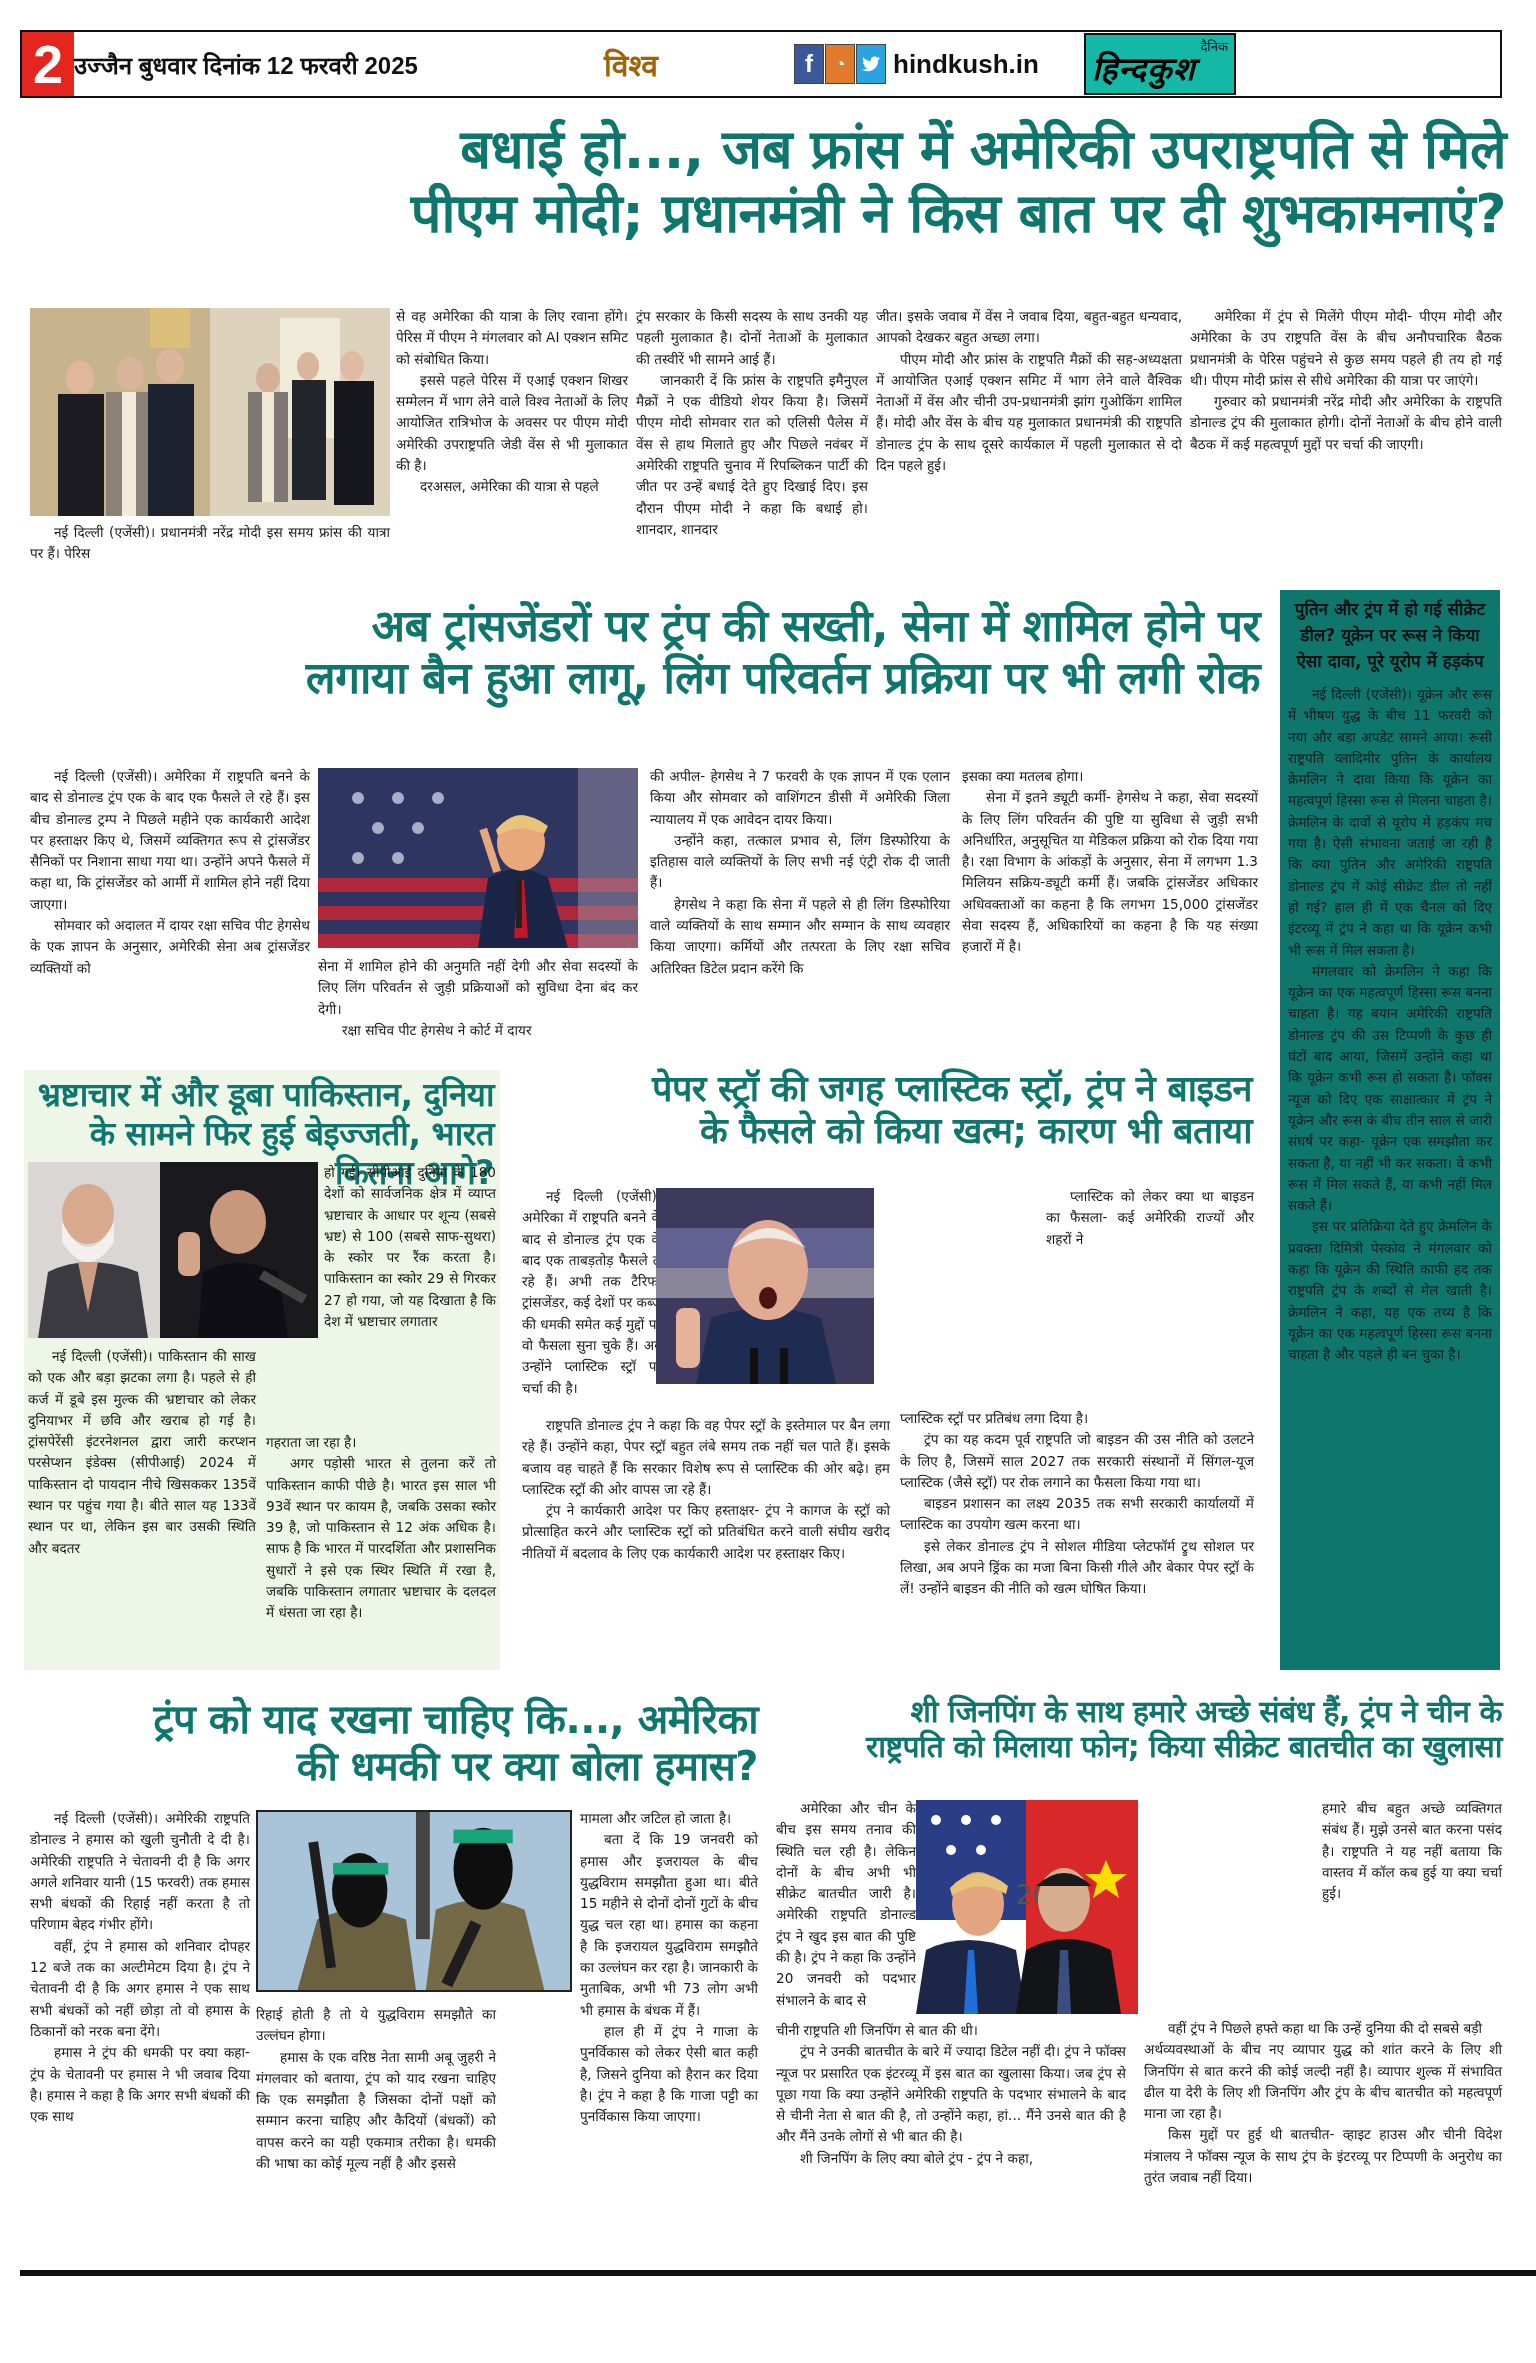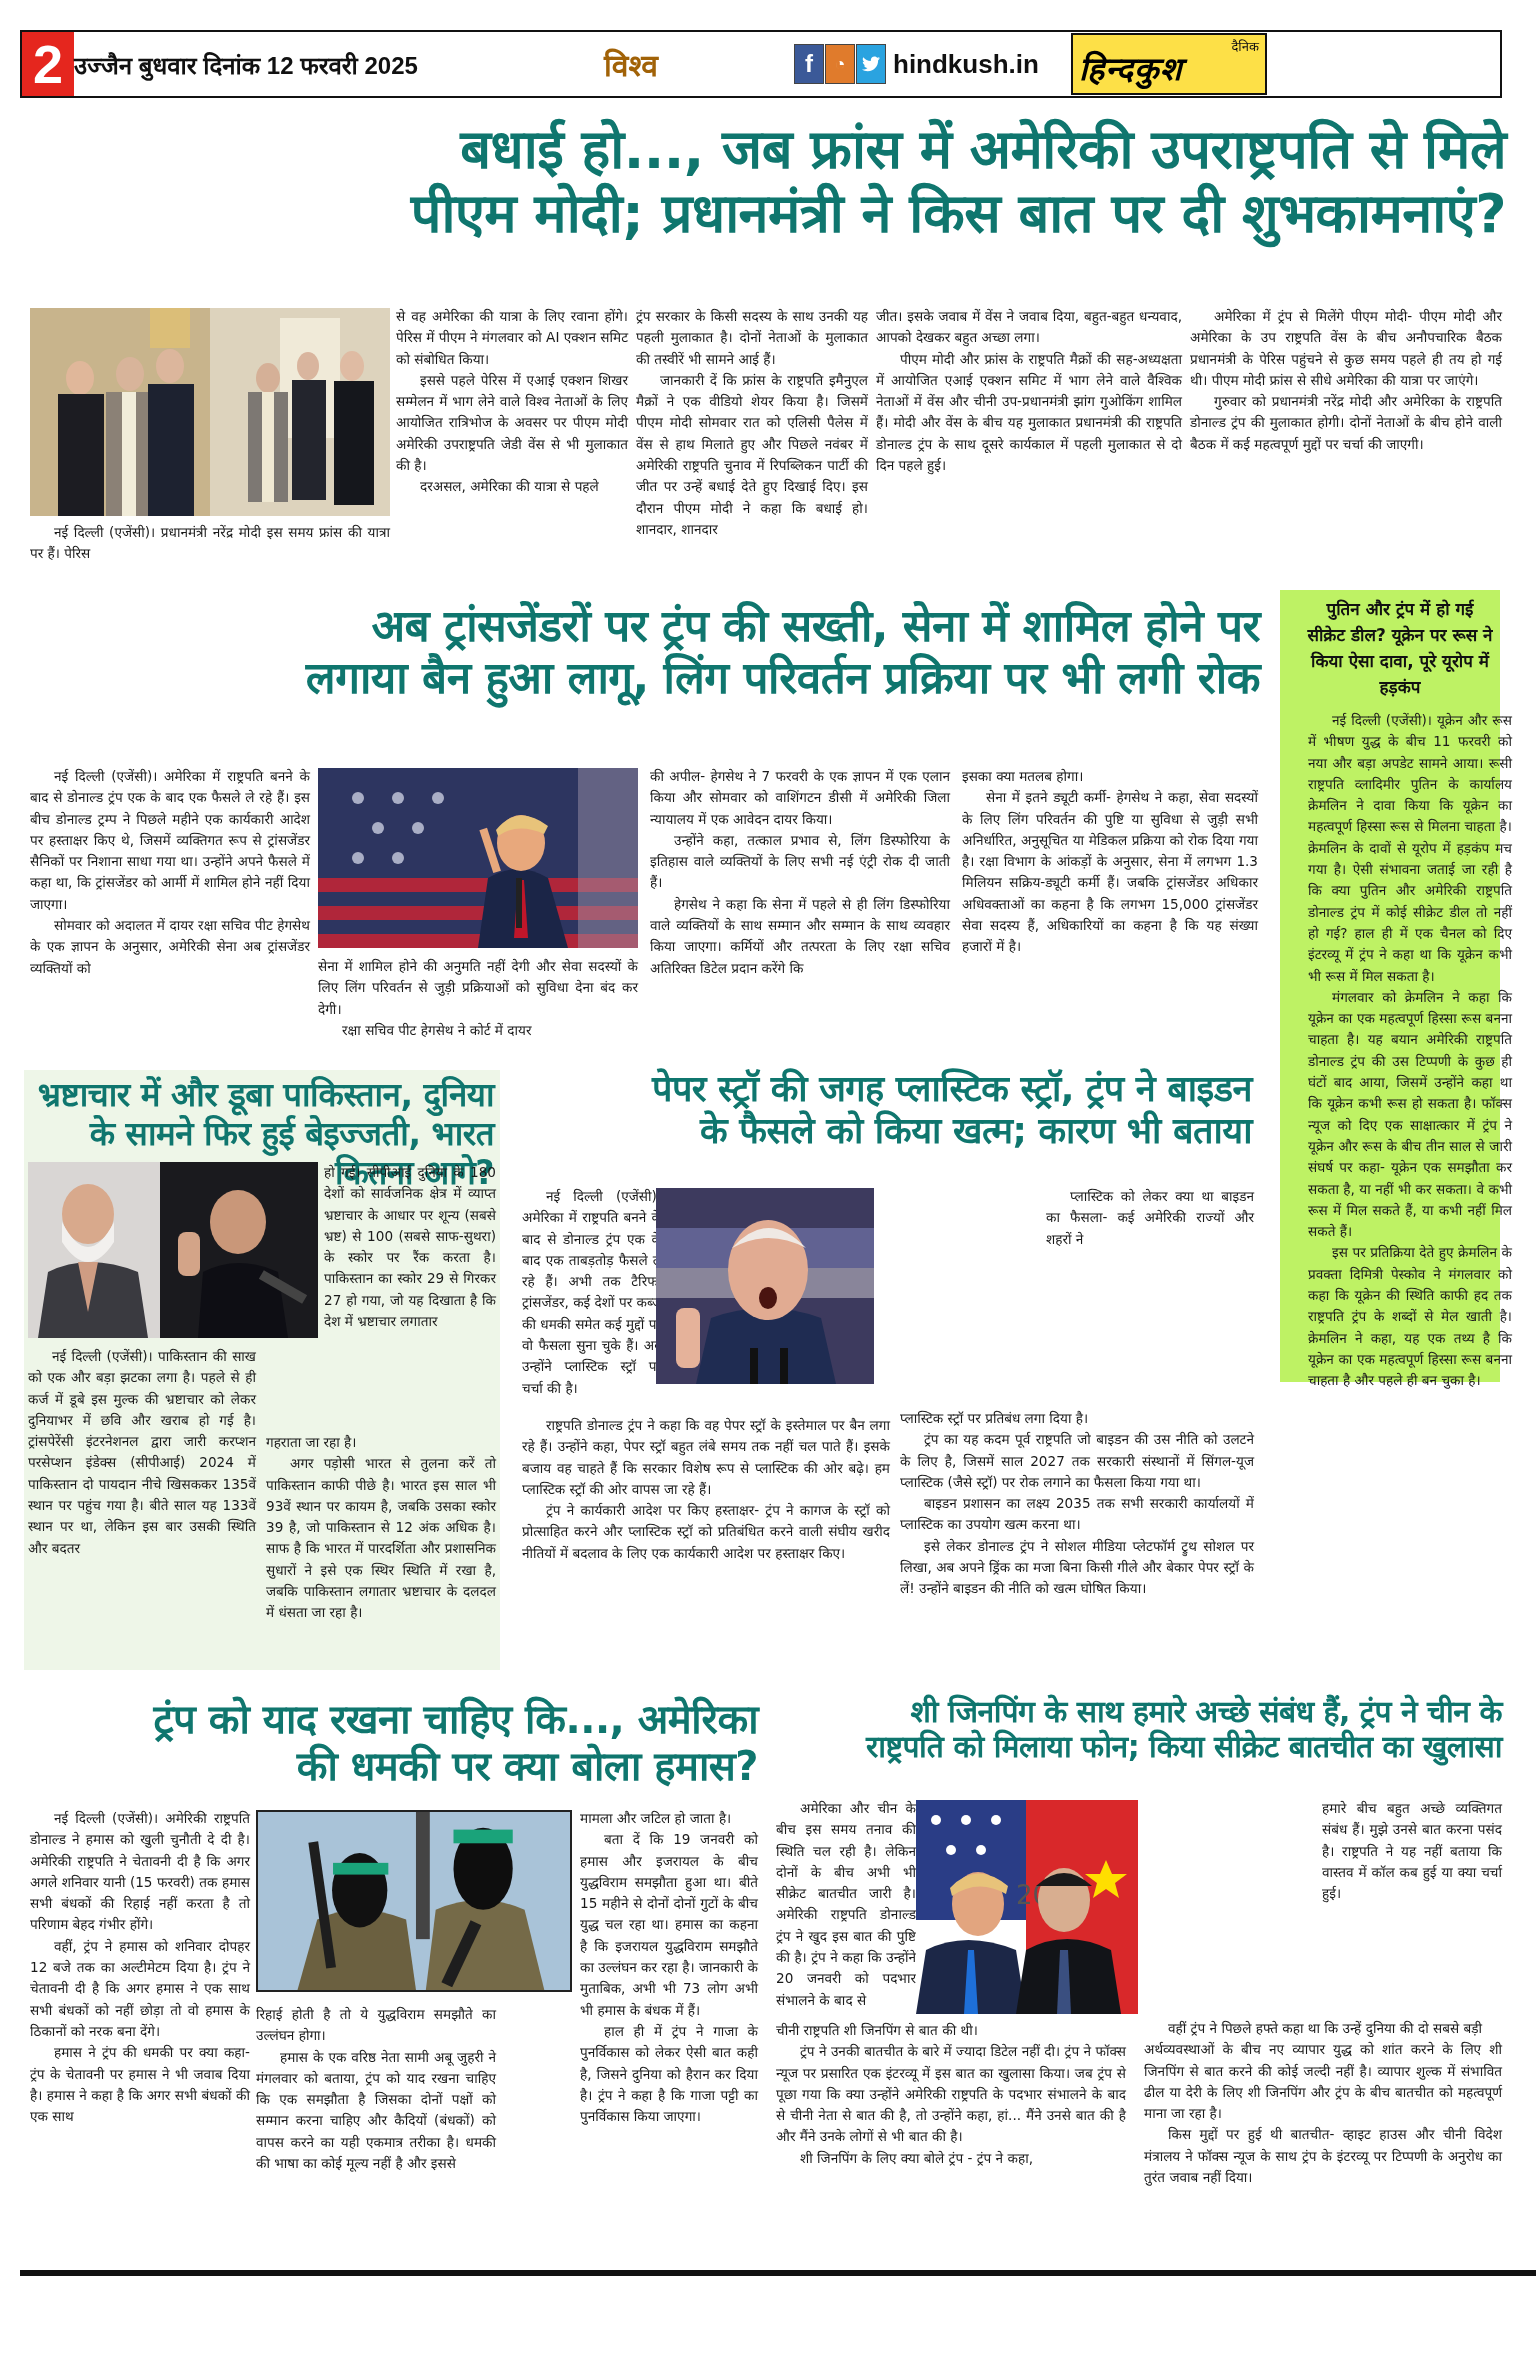--- a/index.html
+++ b/index.html
@@ -9,41 +9,41 @@
   .masthead { position: absolute; left: 20px; top: 30px; width: 1482px; height: 68px; border: 2px solid #111; display: flex; align-items: center; background: #fff; }
   .page-num { width: 52px; height: 64px; background: #e5261e; color: #fff; font-family: "Liberation Sans", sans-serif; font-weight: bold; font-size: 54px; display: flex; align-items: center; justify-content: center; }
   .dateline { font-family: "Liberation Sans", sans-serif; font-size: 24px; font-weight: bold; color: #111; width: 380px; }
   .section-name { margin-left: 150px; font-family: "Liberation Sans", sans-serif; font-size: 30px; font-weight: bold; color: #a16207; width: 110px; }
   .social { display: flex; margin-left: 80px; }
   .social .ico { width: 30px; height: 40px; display: flex; align-items: center; justify-content: center; color: #fff; font-family: "Liberation Sans", sans-serif; font-weight: bold; font-size: 24px; margin-right: 1px; border: 1px solid #444; }
   .ico.fb { background: #3b5998; }
   .ico.rss { background: #e07b2c; font-size: 18px; }
   .ico.tw { background: #2aa3e0; font-size: 16px; }
   .site-url { margin-left: 6px; font-family: "Liberation Sans", sans-serif; font-weight: bold; font-size: 26px; color: #111; }
-  .logo { margin-left: 32px; width: 196px; height: 62px; border: 2px solid #111; position: relative; background: #fde047; }
+  .logo { margin-left: 45px; width: 152px; height: 62px; border: 2px solid #111; position: relative; background: #14b8a6; }
   .logo .dainik { position: absolute; right: 6px; top: 2px; font-size: 13px; color: #111; }
   .logo .name { position: absolute; left: 6px; bottom: 4px; font-family: "DejaVu Serif", serif; font-weight: bold; font-style: italic; font-size: 32px; color: #000; letter-spacing: 1px; }
 
   .headline { position: absolute; font-family: "DejaVu Sans", sans-serif; font-weight: bold; color: #0f766e; text-align: right; line-height: 1.18; letter-spacing: -0.5px; }
   .h-main { left: 30px; top: 118px; width: 1476px; font-size: 54px; }
   .h-trans { left: 30px; top: 600px; width: 1230px; font-size: 44px; }
   .h-pak { font-size: 33px; }
   .h-straw { left: 522px; top: 1068px; width: 730px; font-size: 36px; }
   .h-hamas { left: 24px; top: 1696px; width: 734px; font-size: 40px; }
   .h-xi { left: 776px; top: 1694px; width: 726px; font-size: 30px; }
 
   .col { position: absolute; font-family: "DejaVu Sans", sans-serif; font-size: 13.6px; line-height: 21.3px; text-align: justify; color: #1a1a1a; }
   .col p { text-indent: 24px; }
   .col p.noindent { text-indent: 0; }
 
   .photo { position: absolute; overflow: hidden; }
   .photo svg { width: 100%; height: 100%; display: block; }
 
   .box-green { position: absolute; left: 24px; top: 1070px; width: 476px; height: 600px; background: #eef6e8; }
-  .box-blue { position: absolute; left: 1280px; top: 590px; width: 220px; height: 792px; background: #bef264; padding-left: 20px; }
+  .box-blue { position: absolute; left: 1280px; top: 590px; width: 220px; height: 1080px; background: #0f766e; }
   .box-blue .hb { font-family: "DejaVu Sans", sans-serif; font-weight: bold; font-size: 17px; line-height: 26px; text-align: center; padding: 6px 6px 0 6px; color: #111; }
 
   .rule-bottom { position: absolute; left: 20px; top: 2270px; width: 1516px; height: 6px; background: #111; }
 </style>
 </head>
 <body>
 
 <header class="masthead">
   <div class="page-num">2</div>
   <div class="dateline">उज्जैन बुधवार दिनांक 12 फरवरी 2025</div>

